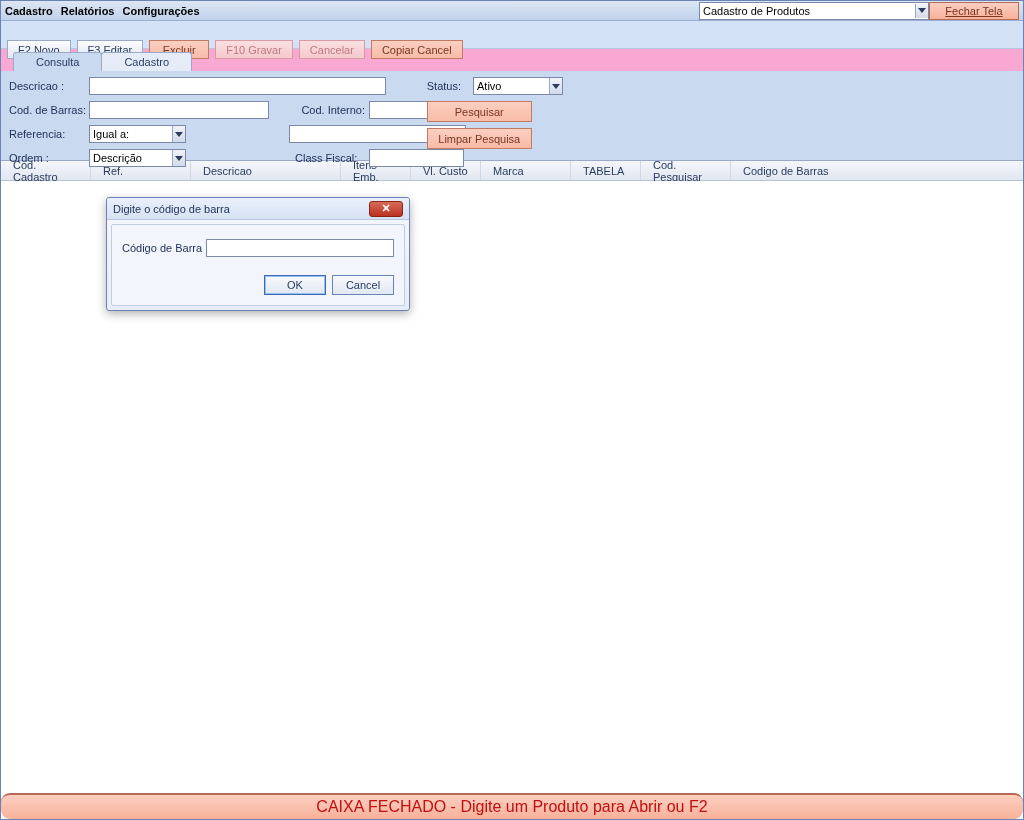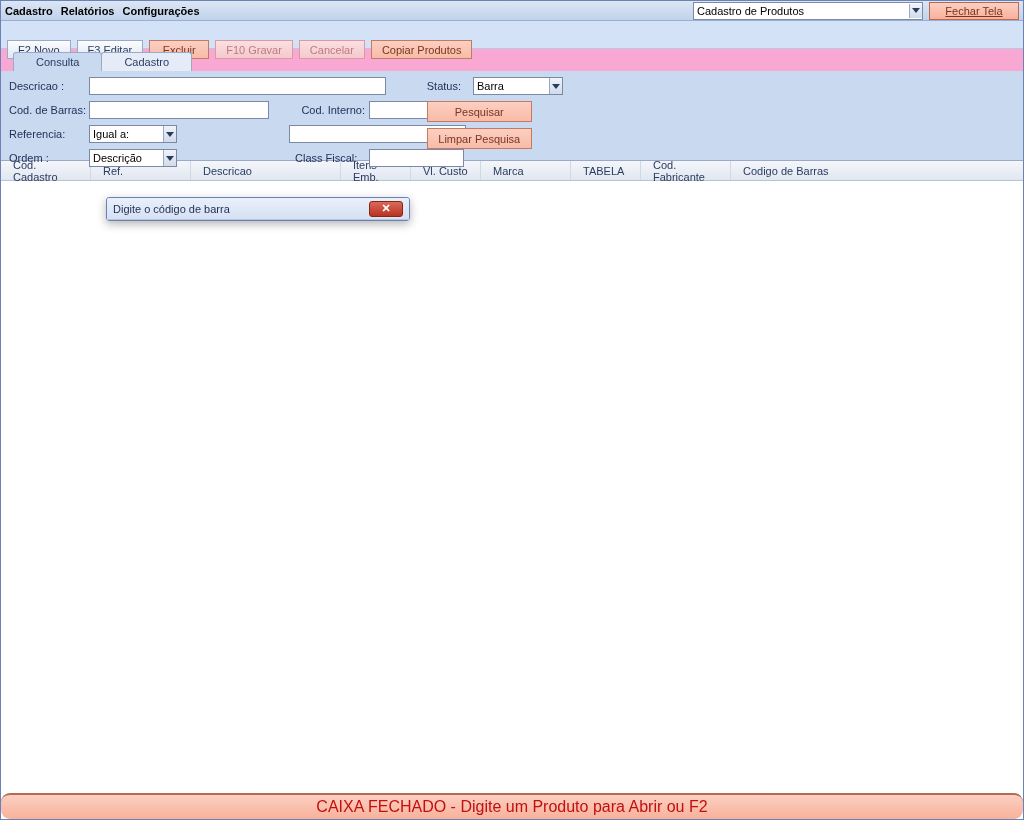--- a/index.html
+++ b/index.html
@@ -1,36 +1,36 @@
 <!DOCTYPE html>
 <html><head>
   <meta charset="utf-8">
   <style>
     * { box-sizing: border-box; margin: 0; padding: 0; font-family: Tahoma, Arial, sans-serif; font-size: 11px; }
     body { width: 1024px; height: 820px; background: #fff; overflow: hidden; border: 1px solid #6a82b5; position: relative; }
     .menubar { height: 20px; background: linear-gradient(#dce6f4, #c1d2eb); display: flex; align-items: center; padding: 0 4px; gap: 8px; border-bottom: 1px solid #99aed0; }
     .menubar .menu-item { color: #000; font-weight: bold; cursor: default; }
-    .menubar-right { margin-left: auto; display: flex; align-items: center; gap: 6px; }
+    .menubar-right { margin-left: auto; display: flex; align-items: center; }
     .header-select { width: 230px; height: 18px; background: #fff; border: 1px solid #7a89a8; display:flex; align-items:center; justify-content:space-between; padding:0 3px;}
     .header-select .arrow { width:13px; height:14px; background:linear-gradient(#f0f3f8,#d2dbea); border-left:1px solid #98a9c7; display:flex; align-items:center; justify-content:center; margin-right:-3px;}
     .btn-fechar { width: 90px; height: 18px; background: linear-gradient(#fccfc0, #f8b19b); border: 1px solid #b56a54; color: #7a3422; display:flex; align-items:center; justify-content:center; cursor:pointer;text-decoration:underline; }
     .toolbar { height: 28px; background: #d3e2f7; border-bottom:1px solid #bac9e0; display:flex; align-items:center; padding: 0 6px; gap: 6px; }
     .tbtn { height: 19px; padding: 0 10px; border: 1px solid #9aa9c8; background: linear-gradient(#fcfcfd, #e1e8f3); display:flex; align-items:center; justify-content:center; color:#2a3c60; cursor:pointer; min-width:55px;margin-top:30px; }
     .tbtn.orange { background: linear-gradient(#fccfc0, #f8bba8); border-color:#c27a61; color:#7a3422; min-width:60px;}
     .tbtn.pink-disabled { background: linear-gradient(#fbdfe1, #f4c9cd); border-color:#d99aa1; color:#be7a82; min-width:65px;}
     .tbtn.pink-cancel { background: linear-gradient(#fbdfe1, #f4c9cd); border-color:#d99aa1; color:#be7a82; min-width:60px;}
     .tabpanel { height: 22px; background: #f9a8d4; display:flex; align-items:flex-end; padding-left: 12px; }
     .tab { padding: 3px 22px; border: 1px solid #9aa9c8; border-bottom:none; border-top-left-radius:3px; border-top-right-radius:3px; background:#e5ecf8; margin-right:-1px; color:#2a3c60;}
     .tab.active { background:#c8d9f0; }
     .filters { background: #c8d9f0; padding: 6px 8px 10px 8px; border-bottom:1px solid #9aa9c8; display:grid; grid-template-columns: 80px 200px 80px 100px 60px 100px; row-gap:6px; align-items:center; position:relative; height:90px;}
     .lbl { color:#1d2f55; }
     .inp { height:18px; border:1px solid #7a89a8; background:#fff; width:100%; padding:0 3px;}
     .sel { height:18px; border:1px solid #7a89a8; background:#fff; width:95px; display:flex; align-items:center; justify-content:space-between; padding-left:3px;}
     .sel .arrow { width:13px; height:16px; background:linear-gradient(#f0f3f8,#d2dbea); border-left:1px solid #98a9c7; display:flex; align-items:center; justify-content:center;}
-    .sel.wide { width:88px; }
+    .sel.wide { width:97px; }
     .btn-orange { background: linear-gradient(#fccfc0, #f8bba8); border:1px solid #c27a61; color:#7a3422; height:21px; width:105px; display:flex; align-items:center; justify-content:center; cursor:pointer;}
     .right-col { position:absolute; right: 460px; top:6px; display:flex; flex-direction:column; gap:6px; align-items:flex-start;}
     .status-row { display:flex; align-items:center; gap:12px;}
     .grid-header { height:20px; background:linear-gradient(#f4f6fa,#e1e7f1); border-bottom:1px solid #b8c3d6; display:flex; align-items:center; color:#2a3c60; }
     .gh-col { padding: 0 12px; border-right:1px solid #d0d8e5; height:100%; display:flex; align-items:center;}
     .grid-body { height: 570px; background:#fff; position:relative; }
     .footer { position:absolute; bottom:0; left:0; right:0; height:26px; background: linear-gradient(#fccfc0, #f8b19b); border-top:2px solid #b56a54; display:flex; align-items:center; justify-content:center; color:#c01010; font-weight:normal; font-size:16px;border-radius:9px;}
     .dialog { position:absolute; top:196px; left:105px; width:304px; background:linear-gradient(#f5f8fd,#e7edf8); border:1px solid #6a82b5; box-shadow:0 3px 10px rgba(0,0,0,0.3); border-radius:3px; }
     .dlg-title { height:22px; background:linear-gradient(#eaf0fb,#d6e1f3); display:flex; align-items:center; padding:0 6px; border-bottom:1px solid #b7c6de; border-top-left-radius:3px; border-top-right-radius:3px;}
     .dlg-title .title-text { color:#1d2f55; }
@@ -60,21 +60,21 @@
     <div class="btn-fechar">Fechar Tela</div>
   </div>
 </div>
 
 <div class="toolbar">
   <div class="tbtn">F2 Novo</div>
   <div class="tbtn">F3 Editar</div>
   <div class="tbtn orange">Excluir</div>
   <div class="tbtn pink-disabled">F10 Gravar</div>
   <div class="tbtn pink-cancel">Cancelar</div>
-  <div class="tbtn orange" style="min-width:80px">Copiar Produtos</div>
+  <div class="tbtn orange" style="min-width:80px">Copiar Cancel</div>
 </div>
 
 <div class="tabpanel">
   <div class="tab active">Consulta</div>
   <div class="tab">Cadastro</div>
 </div>
 
 <div class="filters">
   <span class="lbl">Descricao :</span>
   <input class="inp" style="grid-column: span 3; width: 297px;">
@@ -108,45 +108,55 @@
   </div>
   <span class="lbl" style="padding-left:6px">Class Fiscal:</span>
   <input class="inp" style="width: 95px;">
   <div></div>
     <div></div>
 
   <div class="right-col">
     <div class="status-row">
       <span class="lbl">Status:</span>
       <div class="sel" style="width:90px">
-        <span>Barra</span>
+        <span>Ativo</span>
         <span class="arrow">
             <span class="tri-down"></span>
           </span>
       </div>
     </div>
     <div class="btn-orange">Pesquisar</div>
     <div class="btn-orange">Limpar Pesquisa</div>
   </div>
 </div>
 
 <div class="grid-header">
   <div class="gh-col" style="width:90px">Cod. Cadastro</div>
   <div class="gh-col" style="width:100px">Ref.</div>
   <div class="gh-col" style="width:150px">Descricao</div>
   <div class="gh-col" style="width:70px">Itens Emb.</div>
   <div class="gh-col" style="width:70px">Vl. Custo</div>
   <div class="gh-col" style="width:90px">Marca</div>
   <div class="gh-col" style="width:70px">TABELA</div>
-  <div class="gh-col" style="width:90px">Cod. Fabricante</div>
+  <div class="gh-col" style="width:90px">Cod. Pesquisar</div>
   <div class="gh-col" style="width:110px; border-right:none">Codigo de Barras</div>
 </div>
 
 <div class="grid-body"></div>
 
 <div class="dialog">
   <div class="dlg-title">
     <span class="title-text">Digite o código de barra</span>
     <div class="dlg-close">✕</div>
   </div>
+  <div class="dlg-body">
+    <div class="dlg-row">
+      <span class="lbl">Código de Barra</span>
+      <input class="dlg-inp" value="" style="">
+    </div>
+    <div class="dlg-btns">
+      <div class="dlg-btn ok">OK</div>
+      <div class="dlg-btn">Cancel</div>
+    </div>
+  </div>
 </div>
 
 <div class="footer">CAIXA FECHADO - Digite um Produto para Abrir ou F2</div>
 
 </body></html>

